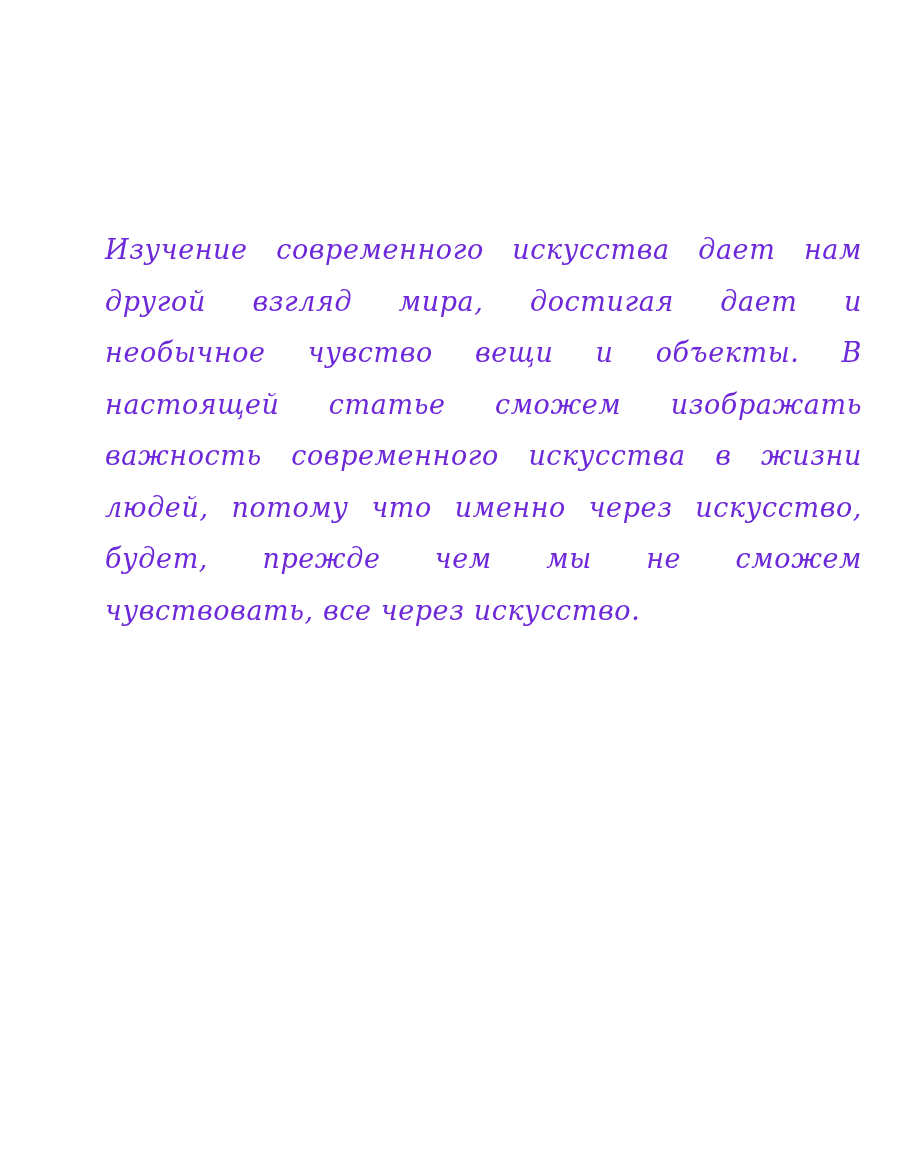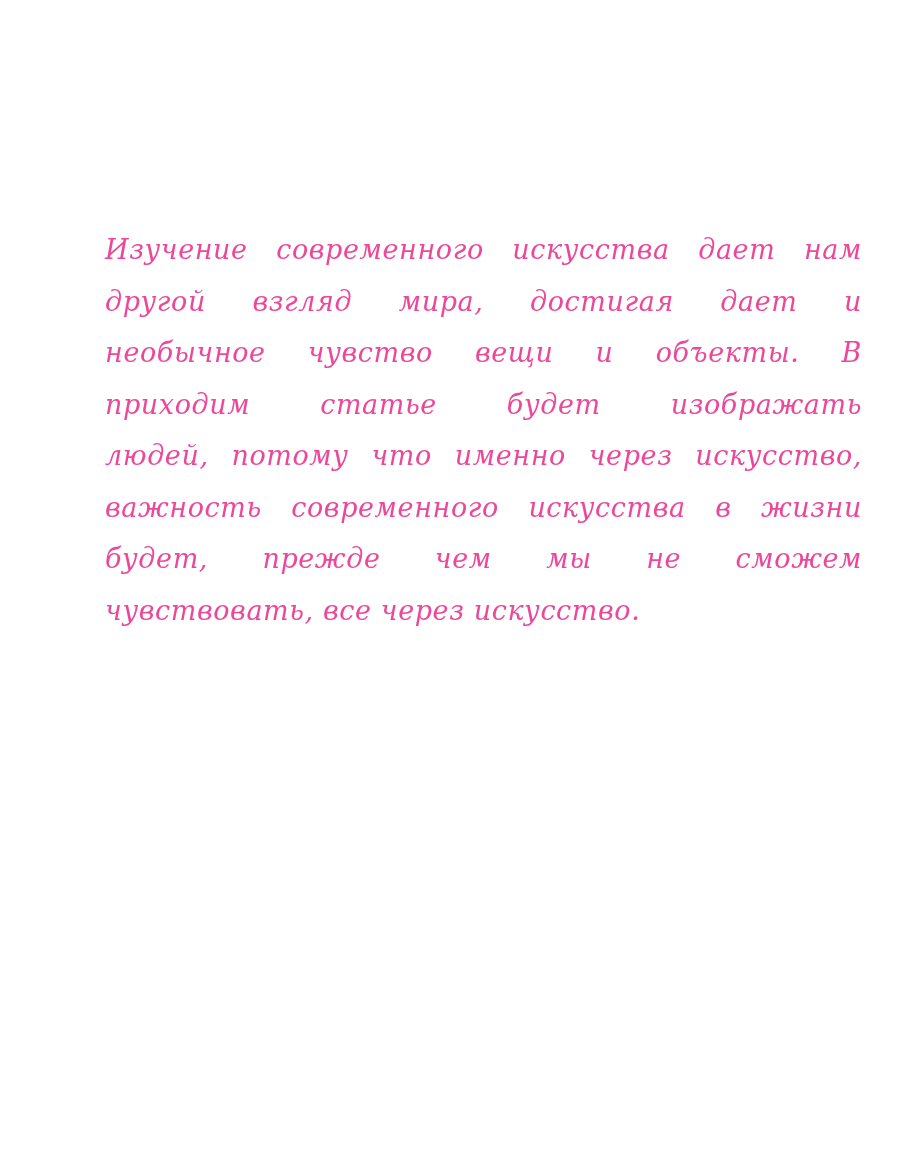--- a/index.html
+++ b/index.html
@@ -20,39 +20,39 @@
     top: 234px;
     width: 757px;
   }
   .hw-line {
     height: 51.5px;
     font-family: "DejaVu Serif", "Liberation Serif", serif;
     font-style: italic;
     font-weight: 400;
     font-size: 27px;
     letter-spacing: 0.6px;
-    color: #ec4899;
+    color: #6d28d9;
     text-align: justify;
     text-align-last: justify;
     white-space: nowrap;
     overflow: visible;
     -webkit-font-smoothing: antialiased;
   }
   .hw-line.last {
     text-align: right;
     text-align-last: left;
   }
 </style>
 </head>
 <body>
 
 <div class="page">
   <div class="text-block">
     <div class="hw-line">Изучение современного искусства дает нам</div>
     <div class="hw-line">другой взгляд мира, достигая дает и</div>
     <div class="hw-line">необычное чувство вещи и объекты. В</div>
-    <div class="hw-line">приходим статье будет изображать</div>
+    <div class="hw-line">настоящей статье сможем изображать</div>
+    <div class="hw-line">важность современного искусства в жизни</div>
     <div class="hw-line">людей, потому что именно через искусство,</div>
-    <div class="hw-line">важность современного искусства в жизни</div>
     <div class="hw-line">будет, прежде чем мы не сможем</div>
     <div class="hw-line last">чувствовать, все через искусство.</div>
   </div>
 </div>
 
 </body></html>

